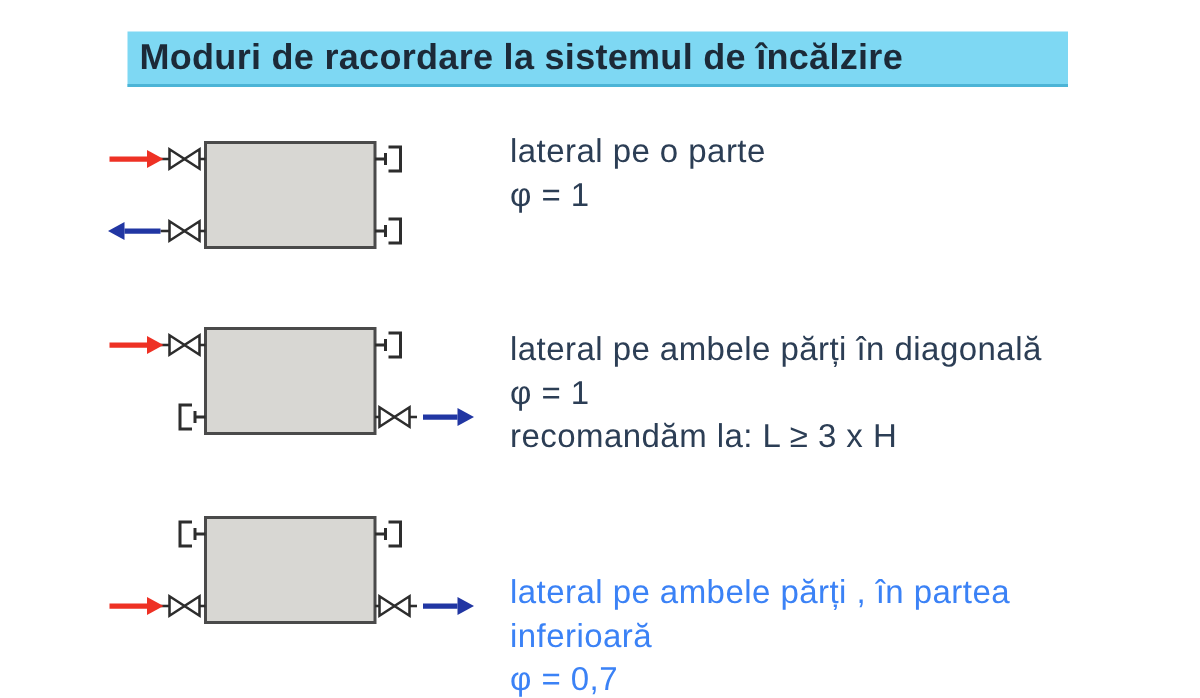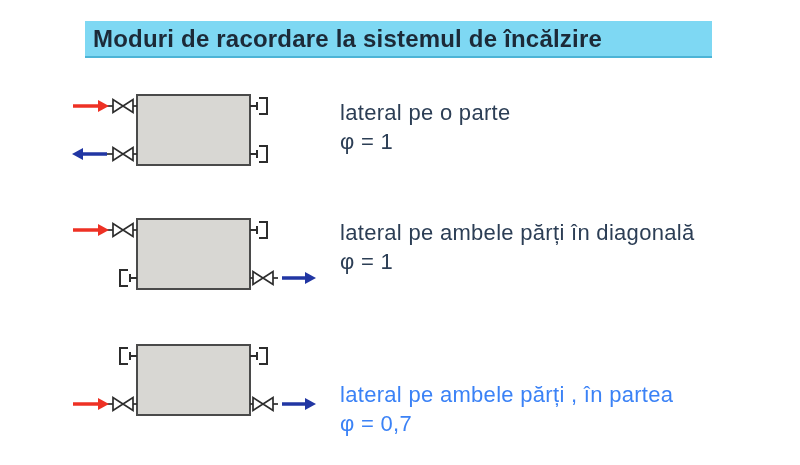--- a/index.html
+++ b/index.html
@@ -80,21 +80,21 @@
         <line x1="190" y1="18" x2="197" y2="18"></line>
         <line x1="197" y1="14" x2="197" y2="22"></line>
         <path d="M199,10 L207,10 L207,26 L199,26"></path>
       </g>
       <g stroke="#2d2d2d" fill="none" stroke-width="2">
         <line x1="190" y1="66" x2="197" y2="66"></line>
         <line x1="197" y1="62" x2="197" y2="70"></line>
         <path d="M199,58 L207,58 L207,74 L199,74"></path>
       </g>
     </svg>
-  <div class="caption" style="top: 98px; color: rgb(44, 62, 85);">
+  <div class="caption" style="top: 86px; color: rgb(44, 62, 85);">
     <div class="cap-line">lateral pe o parte</div>
     <div class="cap-line">φ = 1</div>
   </div>
 
   <svg class="diagram" style="top:212px" viewBox="0 0 270 100">
       <rect x="77" y="7" width="113" height="70" fill="#d8d7d3" stroke="#4a4a4a" stroke-width="2"></rect>
       <g stroke="#2d2d2d" fill="none" stroke-width="1.7">
         <line x1="47" y1="18" x2="53" y2="18"></line>
         <line x1="73" y1="18" x2="77" y2="18"></line>
         <polygon points="53,11.5 53,24.5 63,18" fill="#ffffff"></polygon>
@@ -121,20 +121,21 @@
         <polygon points="213,59.5 213,72.5 203,66" fill="#ffffff"></polygon>
       </g>
       <g>
         <line x1="222" y1="66" x2="245" y2="66" stroke="#2136a3" stroke-width="3.5"></line>
         <polygon points="245,60 245,72 256,66" fill="#2136a3"></polygon>
       </g>
     </svg>
   <div class="caption" style="top: 218px; color: rgb(44, 62, 85);">
     <div class="cap-line">lateral pe ambele părți în diagonală</div>
     <div class="cap-line">φ = 1</div>
+    <div class="cap-line">recomandăm la: L ≥ 3 x H</div>
   </div>
 
   <svg class="diagram" style="top:338px" viewBox="0 0 270 100">
       <rect x="77" y="7" width="113" height="70" fill="#d8d7d3" stroke="#4a4a4a" stroke-width="2"></rect>
       <g stroke="#2d2d2d" fill="none" stroke-width="2">
         <line x1="70" y1="18" x2="77" y2="18"></line>
         <line x1="70" y1="14" x2="70" y2="22"></line>
         <path d="M68,10 L60,10 L60,26 L68,26"></path>
       </g>
       <g stroke="#2d2d2d" fill="none" stroke-width="2">
@@ -158,16 +159,17 @@
         <polygon points="193,59.5 193,72.5 203,66" fill="#ffffff"></polygon>
         <polygon points="213,59.5 213,72.5 203,66" fill="#ffffff"></polygon>
       </g>
       <g>
         <line x1="222" y1="66" x2="245" y2="66" stroke="#2136a3" stroke-width="3.5"></line>
         <polygon points="245,60 245,72 256,66" fill="#2136a3"></polygon>
       </g>
     </svg>
   <div class="caption" style="top: 345px; color: #3b82f6; margin-top: 35px;">
     <div class="cap-line">lateral pe ambele părți , în partea</div>
+    <div class="cap-line">inferioară</div>
     <div class="cap-line">φ = 0,7</div>
   </div>
 
 </div>
 
 </body></html>

